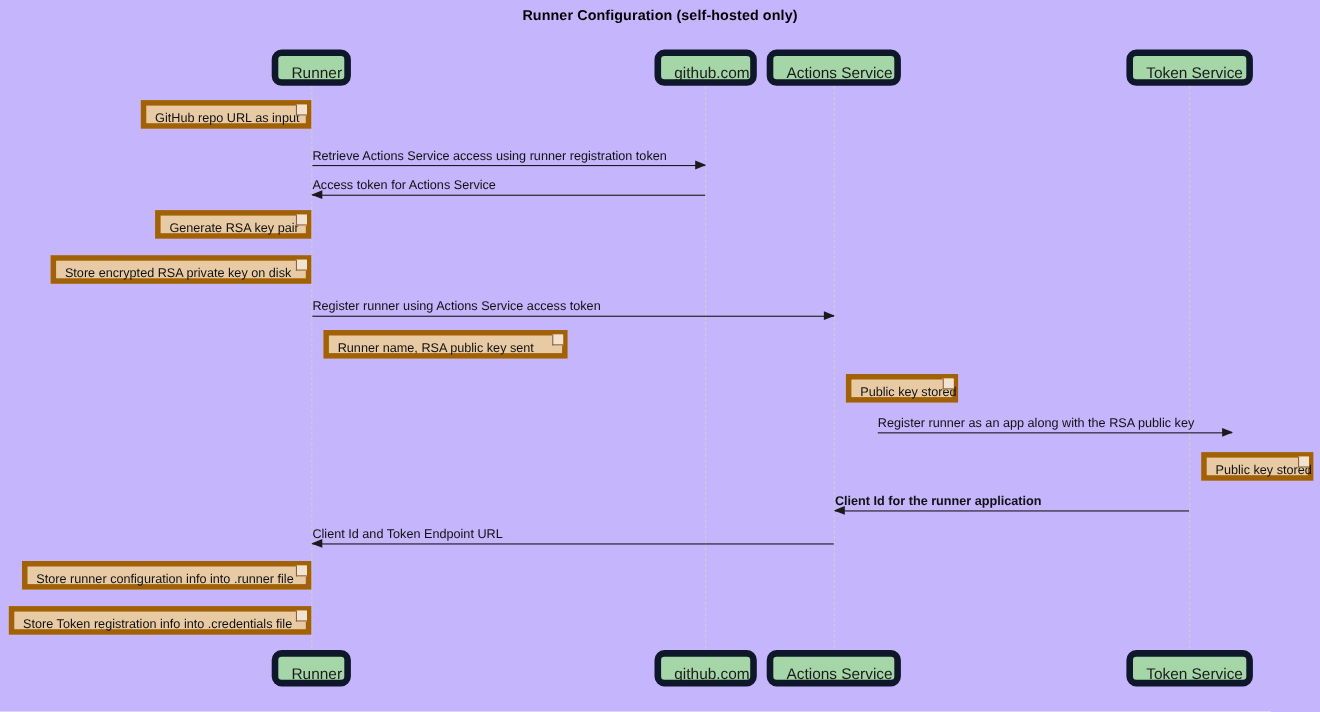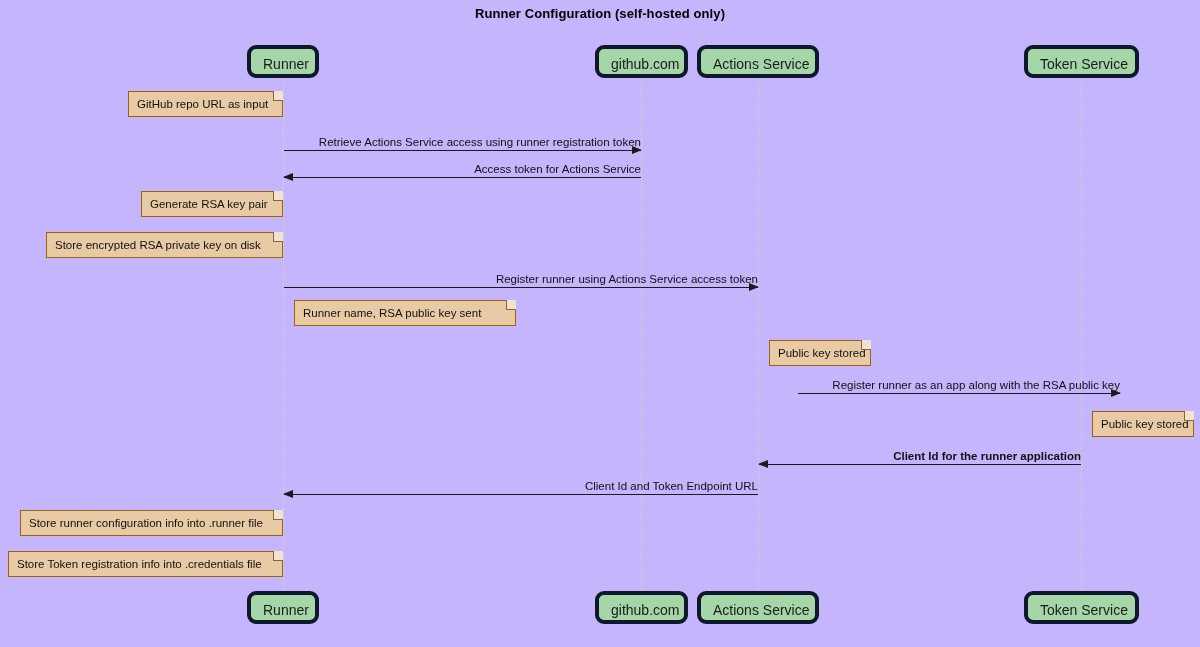--- a/index.html
+++ b/index.html
@@ -34,35 +34,35 @@
     position: absolute;
     width: 0;
     border-left: 1px dashed #cfcfcf;
   }
   
   .participant {
     position: absolute;
     box-sizing: border-box;
     height: 33px;
     background: #a5d6a7;
-    border: 4px solid #0f172a;
+    border: 6px solid #0f172a;
     border-radius: 9px;
     color: #1b1b1b;
     font-size: 14px;
     line-height: 31px;
     text-align: center;
     white-space: nowrap;
     padding: 0 12px;
   }
   
   .note {
     position: absolute;
     box-sizing: border-box;
     background: #e8cba5;
-    border: 1px solid #a16207;
+    border: 5px solid #a16207;
     color: #111111;
     font-size: 11.5px;
     line-height: 24px;
     height: 26px;
     padding: 0 8px;
     white-space: nowrap;
   }
   .note .fold {
     position: absolute;
     top: -1px;
@@ -106,21 +106,21 @@
   .arrowhead.left {
     left: -1px;
     border-top: 4.5px solid transparent;
     border-bottom: 4.5px solid transparent;
     border-right: 10px solid #1a1a1a;
   }
   .msg-label {
     position: absolute;
     bottom: 3px;
     width: 100%;
-    text-align: right;
+    text-align: left;
     font-size: 11.5px;
     color: #111111;
     white-space: nowrap;
   }
 </style>
 </head>
 <body>
 
 <div id="canvas">
 

